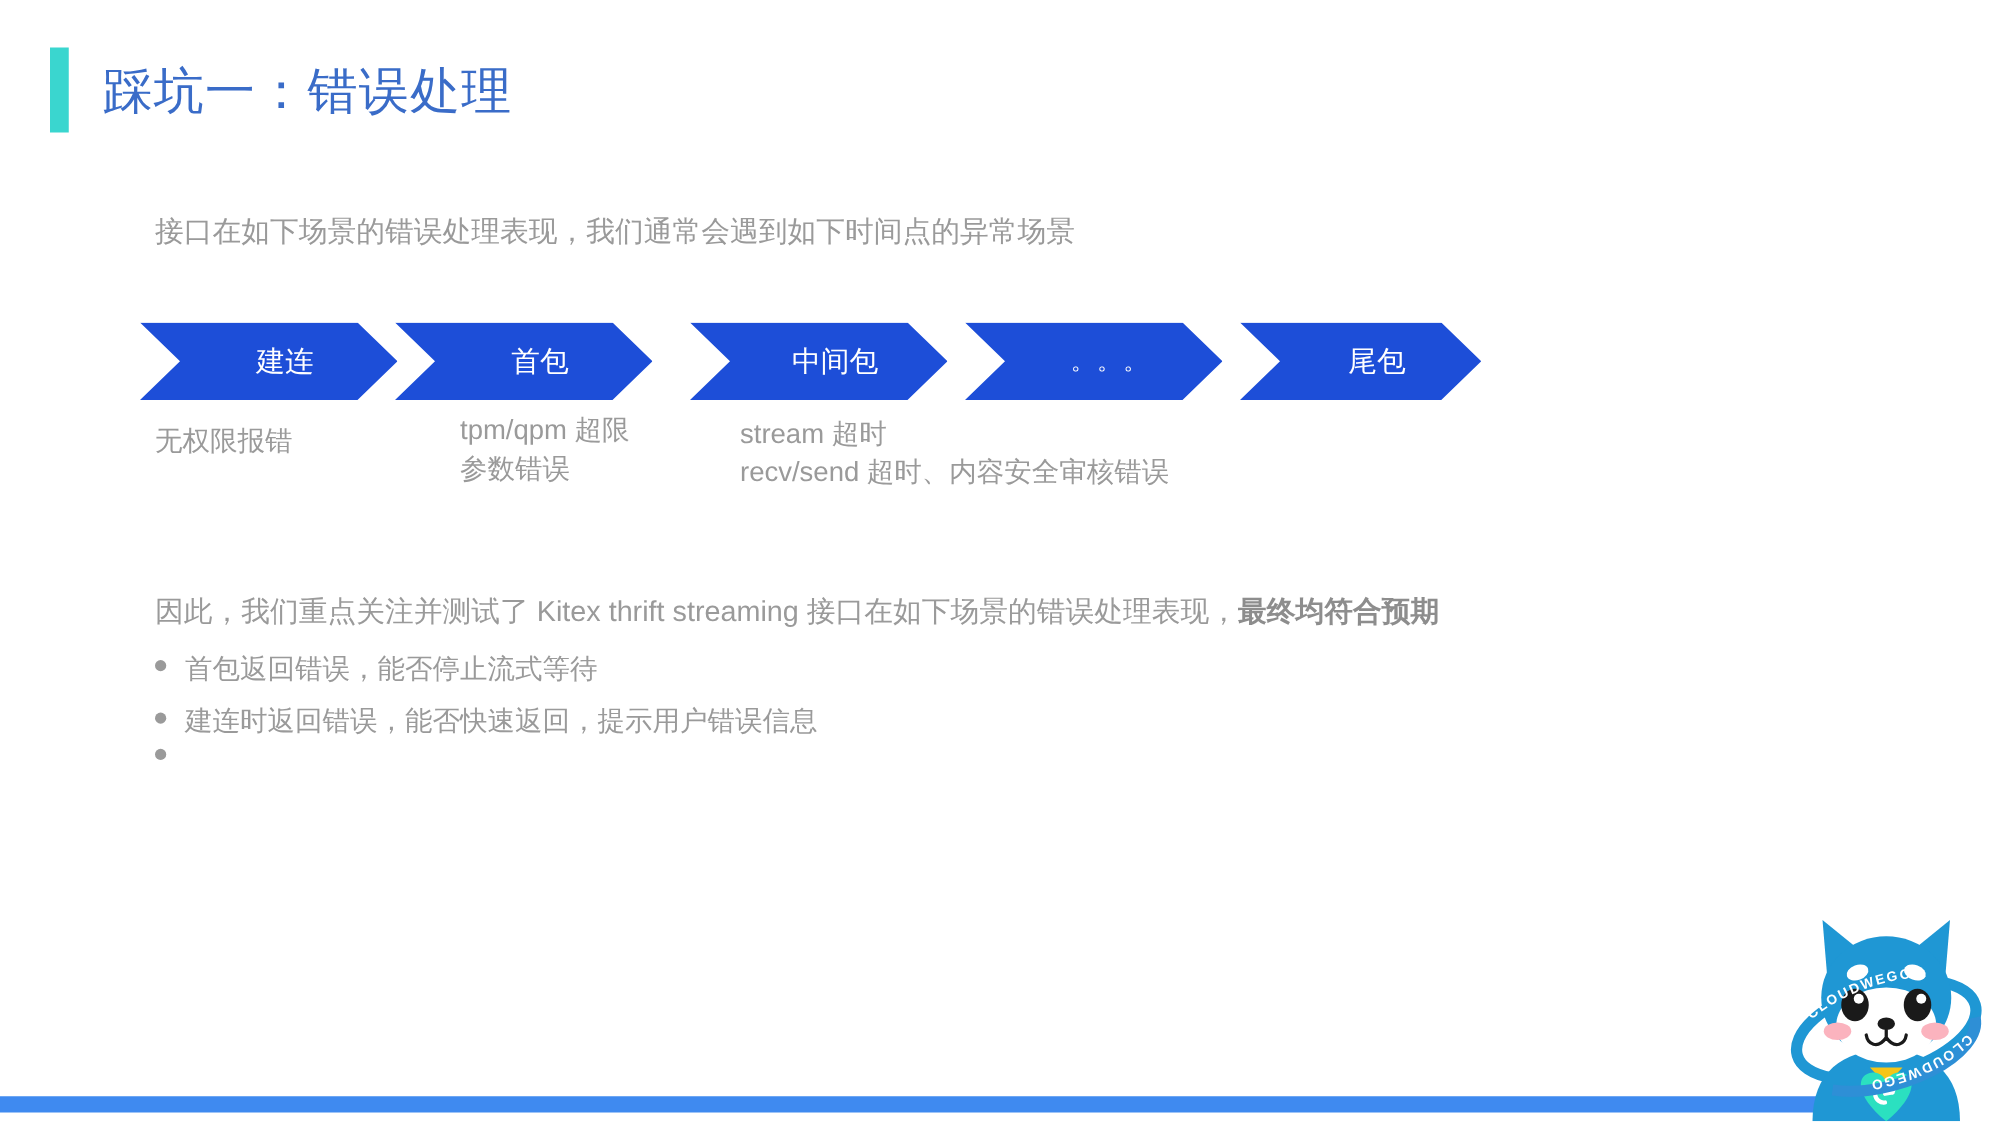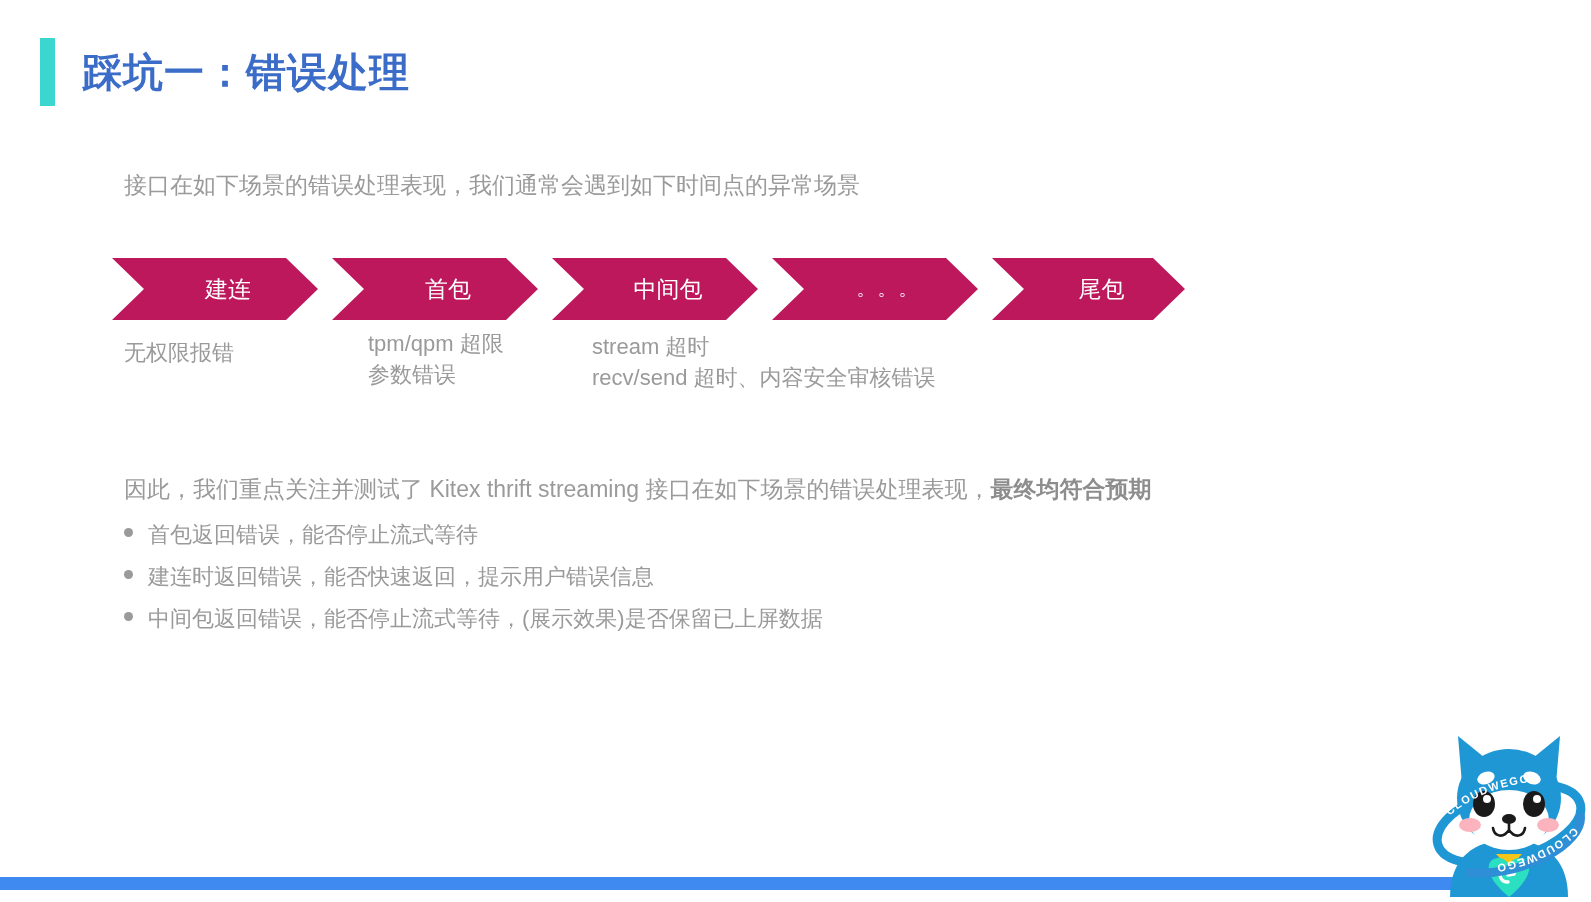--- a/index.html
+++ b/index.html
@@ -25,21 +25,21 @@
   }
   #title-accent-bar {
     width: 15px;
     height: 68px;
     background: #3AD6CF;
     flex: 0 0 auto;
   }
   #slide-title {
     margin-left: 27px;
     font-size: 40px;
-    font-weight: bold;
+    font-weight: normal;
     color: #3A6CC8;
     letter-spacing: 1px;
     white-space: nowrap;
   }
 
   
   #intro-paragraph {
     position: absolute;
     left: 124px;
     top: 170px;
@@ -52,21 +52,21 @@
   #chevron-flow {
     position: absolute;
     left: 112px;
     top: 258px;
     height: 62px;
   }
   .chevron {
     position: absolute;
     top: 0;
     height: 62px;
-    background: #be185d;
+    background: #1d4ed8;
     display: flex;
     align-items: center;
     justify-content: center;
     -webkit-clip-path: polygon(0 0, calc(100% - 32px) 0, 100% 50%, calc(100% - 32px) 100%, 0 100%, 32px 50%);
     clip-path: polygon(0 0, calc(100% - 32px) 0, 100% 50%, calc(100% - 32px) 100%, 0 100%, 32px 50%);
   }
   .chevron-label {
     color: #ffffff;
     font-size: 23px;
     padding-left: 26px;
@@ -154,21 +154,21 @@
   <div id="title-accent-bar"></div>
   <div id="slide-title">踩坑一：错误处理</div>
 </div>
 
 <div id="intro-paragraph">接口在如下场景的错误处理表现，我们通常会遇到如下时间点的异常场景</div>
 
 <div id="chevron-flow">
   <div class="chevron" style="left:0px; width:206px;">
     <span class="chevron-label">建连</span>
   </div>
-  <div class="chevron" style="left:220px; width:206px;text-align:right;">
+  <div class="chevron" style="left:204px; width:206px;text-align:right;">
     <span class="chevron-label">首包</span>
   </div>
   <div class="chevron" style="left:440px; width:206px;">
     <span class="chevron-label">中间包</span>
   </div>
   <div class="chevron" style="left:660px; width:206px;">
     <span class="chevron-label dots">。。。</span>
   </div>
   <div class="chevron" style="left:880px; width:193px;">
     <span class="chevron-label">尾包</span>
@@ -189,21 +189,20 @@
   <li class="bullet-item">
     <span class="bullet-dot"></span>
     <span>首包返回错误，能否停止流式等待</span>
   </li>
   <li class="bullet-item">
     <span class="bullet-dot"></span>
     <span>建连时返回错误，能否快速返回，提示用户错误信息</span>
   </li>
   <li class="bullet-item">
     <span class="bullet-dot"></span>
-    <span>中间包返回错误，能否停止流式等待，(展示效果)是否保留已上屏数据</span>
   </li>
 </ul>
 
 <div id="footer-bar"></div>
 
 <div id="mascot-logo">
   <svg viewBox="0 0 163 175" width="163" height="175">
     <defs>
       <path id="ringPathBack" d="M 10,108 A 72,34 -18 1 1 152,96" fill="none"></path>
       <path id="ringPathFront" d="M 152,96 A 72,34 -18 1 1 10,108" fill="none"></path>

